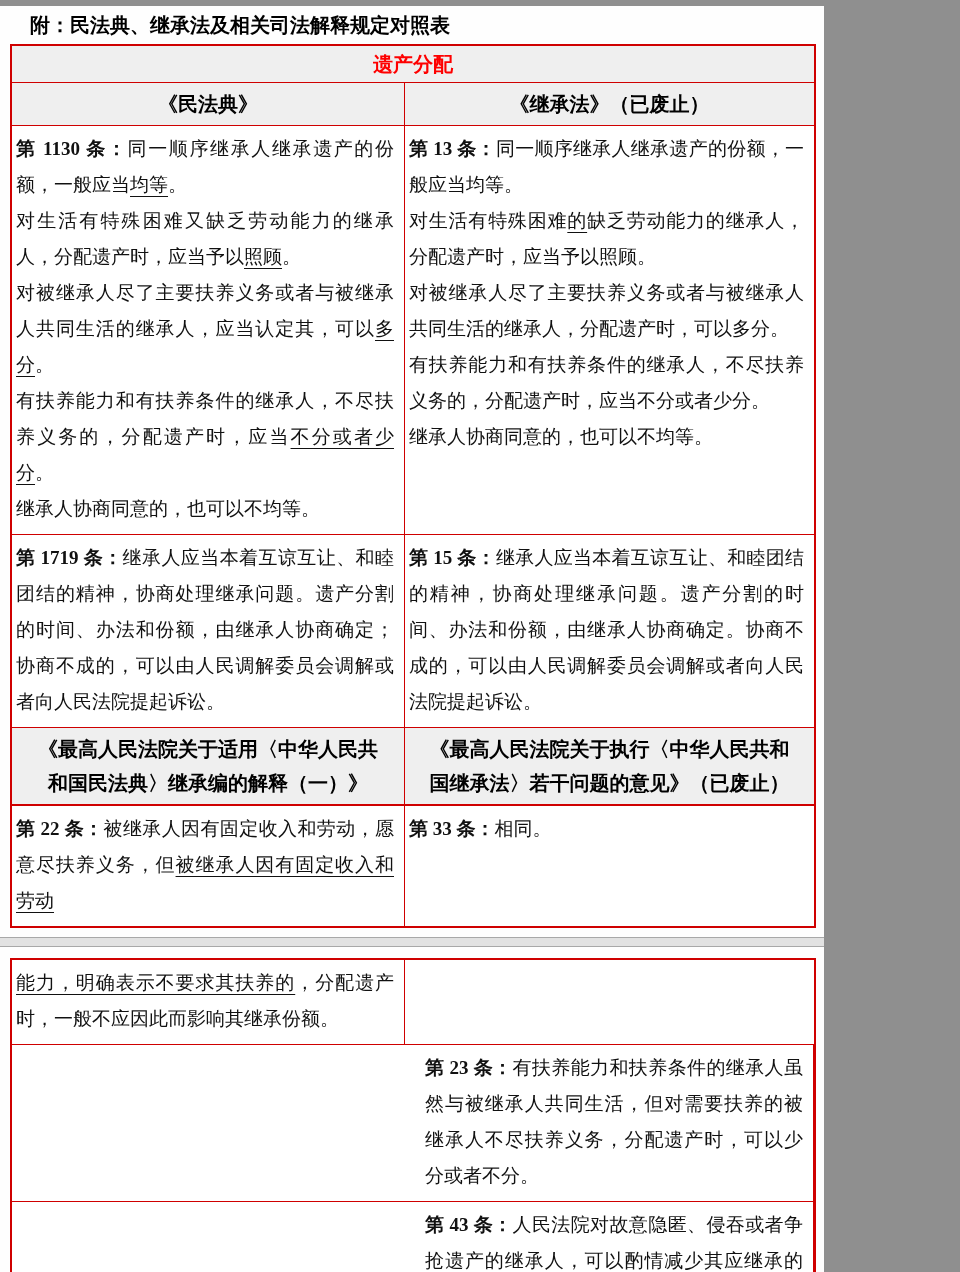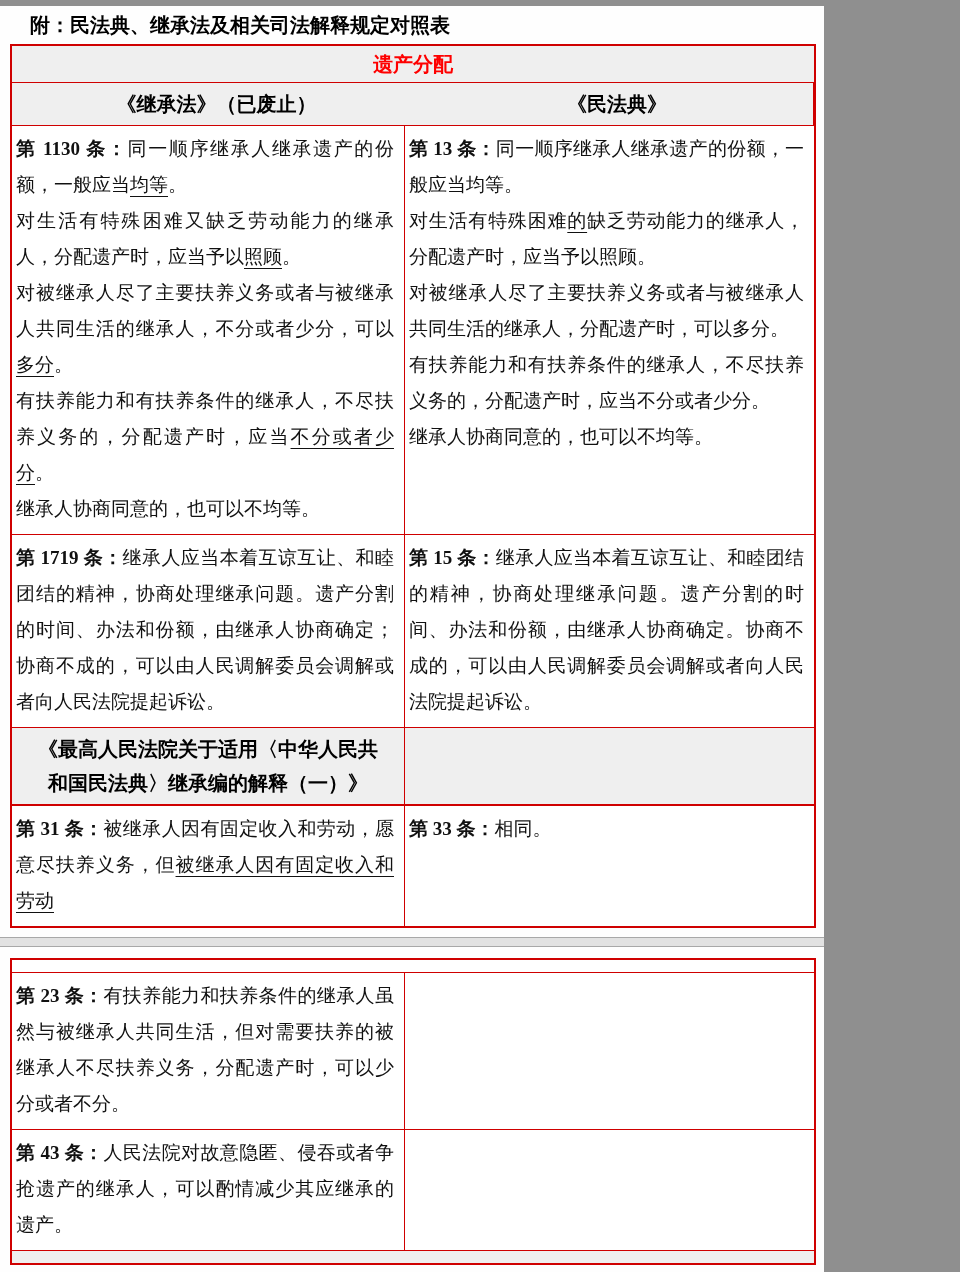--- a/index.html
+++ b/index.html
@@ -29,21 +29,21 @@
     font-size:20px;
     color:#000;
     padding:6px 0 6px 30px;
     line-height:26px;
   }
   .law-table{
     margin:0 8px 0 10px;
     border:2px solid var(--red);
     background:#fff;
   }
-  .trow{display:flex;border-bottom:1px solid var(--red);}
+  .trow{display:flex;border-bottom:1px solid var(--red);justify-content:flex-end;}
   .law-table .trow:last-child{border-bottom:none;}
   .cell{padding:5px 10px 7px 4px;}
   .cell.left{width:49%;border-right:1px solid var(--red);}
   .cell.right{width:51%;}
   .para{
     margin:0;
     font-size:19px;
     line-height:36px;
     text-align:justify;
     color:var(--ink);
@@ -91,28 +91,28 @@
 
 <div class="canvas">
 
   <div class="page page1">
     <div class="doc-title">附：民法典、继承法及相关司法解释规定对照表</div>
     <div class="law-table">
         <div class="trow section">
           <div class="section-cell">遗产分配</div>
         </div>
         <div class="trow heads">
+          <div class="hcell left">《民法典》</div>
           <div class="hcell right">《继承法》（已废止）</div>
-          <div class="hcell left">《民法典》</div>
         </div>
         <div class="trow body">
           <div class="cell left">
             <p class="para"><span class="b ">第 1130 条：</span><span>同一顺序继承人继承遗产的份额，一般应当</span><span class="u">均等</span><span>。</span></p>
             <p class="para"><span>对生活有特殊困难又缺乏劳动能力的继承人，分配遗产时，应当予以</span><span class="u">照顾</span><span>。</span></p>
-            <p class="para"><span>对被继承人尽了主要扶养义务或者与被继承人共同生活的继承人，不分或者少分，可以</span><span class="u">多分</span><span>。</span></p>
+            <p class="para"><span>对被继承人尽了主要扶养义务或者与被继承人共同生活的继承人，应当认定其，可以</span><span class="u">多分</span><span>。</span></p>
             <p class="para"><span>有扶养能力和有扶养条件的继承人，不尽扶养义务的，分配遗产时，应当</span><span class="u">不分或者少分</span><span>。</span></p>
             <p class="para"><span>继承人协商同意的，也可以不均等。</span></p>
           </div>
           <div class="cell right">
             <p class="para"><span class="b ">第 13 条：</span><span>同一顺序继承人继承遗产的份额，一般应当均等。</span></p>
             <p class="para"><span>对生活有特殊困难</span><span class="u">的</span><span>缺乏劳动能力的继承人，分配遗产时，应当予以照顾。</span></p>
             <p class="para"><span>对被继承人尽了主要扶养义务或者与被继承人共同生活的继承人，分配遗产时，可以多分。</span></p>
             <p class="para"><span>有扶养能力和有扶养条件的继承人，不尽扶养义务的，分配遗产时，应当不分或者少分。</span></p>
             <p class="para"><span>继承人协商同意的，也可以不均等。</span></p>
           </div>
@@ -120,41 +120,45 @@
         <div class="trow body">
           <div class="cell left">
             <p class="para"><span class="b ">第 1719 条：</span><span>继承人应当本着互谅互让、和睦团结的精神，协商处理继承问题。遗产分割的时间、办法和份额，由继承人协商确定；协商不成的，可以由人民调解委员会调解或者向人民法院提起诉讼。</span></p>
           </div>
           <div class="cell right">
             <p class="para"><span class="b ">第 15 条：</span><span>继承人应当本着互谅互让、和睦团结的精神，协商处理继承问题。遗产分割的时间、办法和份额，由继承人协商确定。协商不成的，可以由人民调解委员会调解或者向人民法院提起诉讼。</span></p>
           </div>
         </div>
         <div class="trow heads">
           <div class="hcell left">《最高人民法院关于适用〈中华人民共和国民法典〉继承编的解释（一）》</div>
+          <div class="hcell right">《最高人民法院关于执行〈中华人民共和国继承法〉若干问题的意见》（已废止）</div>
         </div>
         <div class="trow body">
         </div>
         <div class="trow body">
           <div class="cell left">
-            <p class="para"><span class="b ">第 31 条：</span><span>被继承人因有固定收入和劳动，愿意尽扶养义务，但</span><span class="u">被继承人因有固定收入和劳动</span></p>
+            <p class="para"><span class="b ">第 22 条：</span><span>被继承人因有固定收入和劳动，愿意尽扶养义务，但</span><span class="u">被继承人因有固定收入和劳动</span></p>
           </div>
           <div class="cell right">
             <p class="para"><span class="b ">第 33 条：</span><span>相同。</span></p>
           </div>
         </div>
       </div>
   </div>
 
   <div class="page-break">
     <div class="pb-band"></div>
   </div>
 
   <div class="page page2">
     <div class="law-table">
         <div class="trow body">
+          <div class="cell left">
+            <p class="para"><span class="u">能力，明确表示不要求其扶养的</span><span>，分配遗产时，一般不应因此而影响其继承份额。</span></p>
+          </div>
           <div class="cell right"></div>
         </div>
         <div class="trow body">
           <div class="cell left">
             <p class="para"><span class="b ">第 23 条：</span><span>有扶养能力和扶养条件的继承人虽然与被继承人共同生活，但对需要扶养的被继承人不尽扶养义务，分配遗产时，可以少分或者不分。</span></p>
           </div>
         </div>
         <div class="trow body">
           <div class="cell left">
             <p class="para"><span class="b ">第 43 条：</span><span>人民法院对故意隐匿、侵吞或者争抢遗产的继承人，可以酌情减少其应继承的遗产。</span></p>

